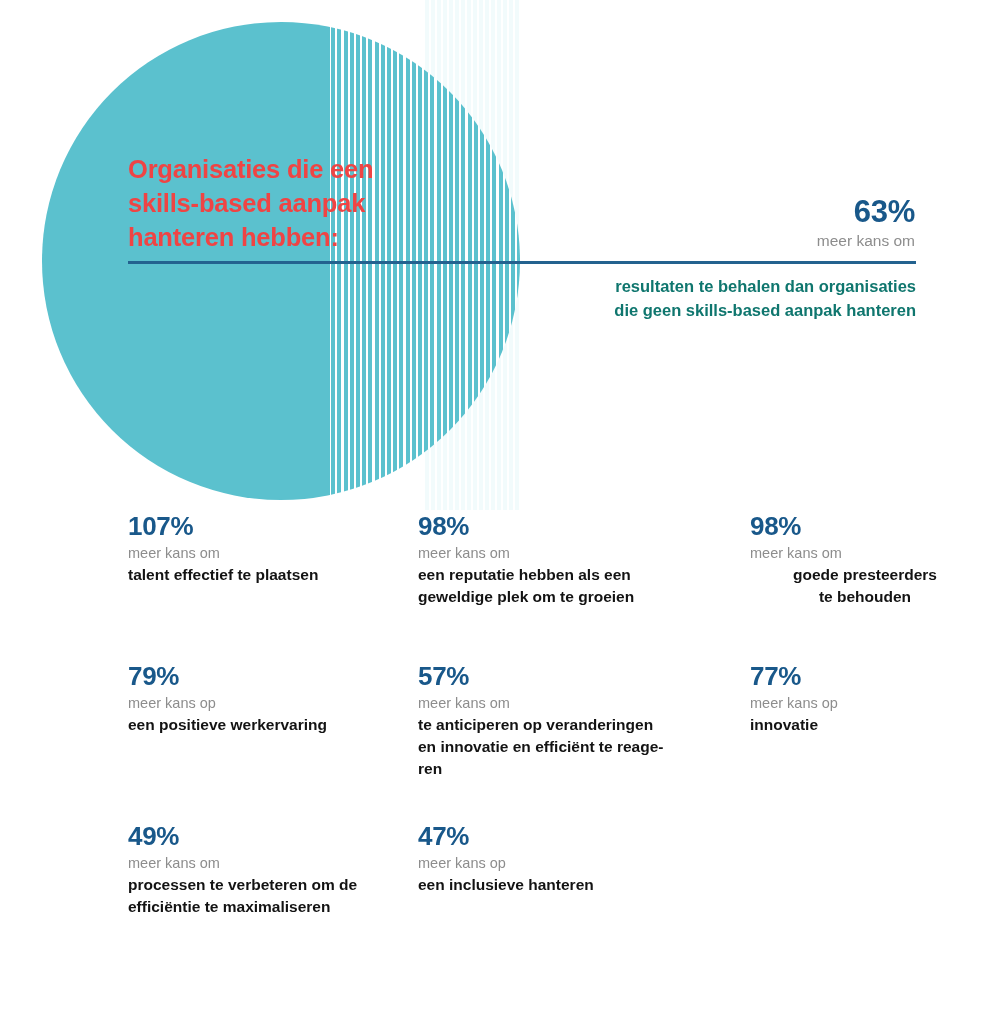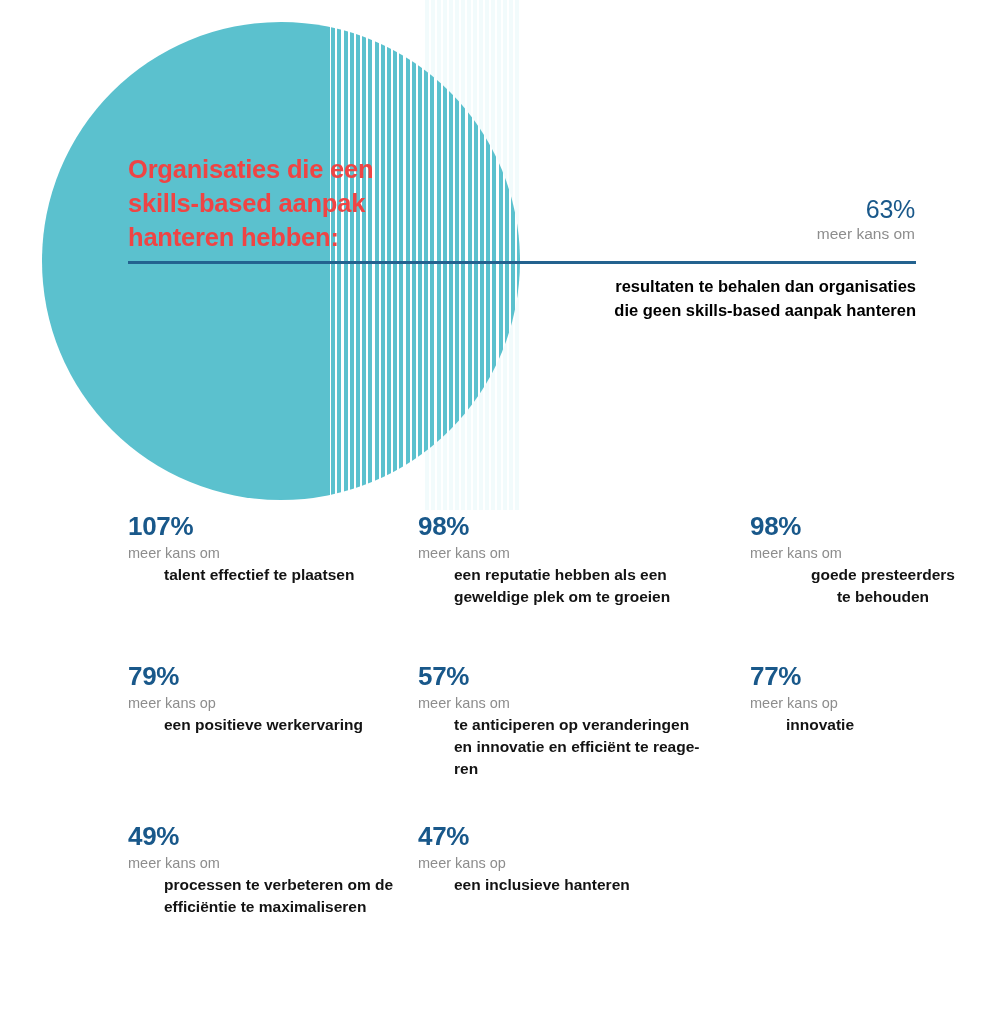--- a/index.html
+++ b/index.html
@@ -101,43 +101,43 @@
 
   
   .hero-stat {
     position: absolute;
     right: 90px;
     top: 195px;
     text-align: right;
     width: 400px;
   }
   .hero-stat .pct {
-    font-size: 25px;
-    font-weight: normal;
+    font-size: 31px;
+    font-weight: bold;
     color: #19588a;
     line-height: 1.12;
     letter-spacing: -0.3px;
   }
   .hero-stat .sub {
     font-size: 15.5px;
     color: #8d8d8d;
     line-height: 1.3;
     margin-top: 1px;
   }
 
   
   .hero-desc {
     position: absolute;
     left: 400px;
     top: 275px;
     width: 516px;
     text-align: right;
     font-size: 16.5px;
     font-weight: bold;
-    color: #000000;
+    color: #0f766e;
     line-height: 1.45;
   }
   .hero-desc span { display: block; }
 
   
   .stats-grid {
     position: absolute;
     left: 0;
     top: 512px;
     width: 909px;
@@ -171,21 +171,21 @@
     line-height: 1.3;
     margin-top: 2px;
   }
   .stat .desc {
     font-size: 15.5px;
     font-weight: bold;
     color: #131313;
     line-height: 1.42;
     margin-top: 1px;
   }
-  .stat .desc span { display: block; margin-left: 36px; }
+  .stat .desc span { display: block; }
   .stat.c3 .desc { text-align: center; }
 </style>
 </head>
 <body>
 
 <div id="infographic">
 
   <div class="hero">
     <div class="stripe-bleed"></div>
     <div class="circle-solid"></div>

